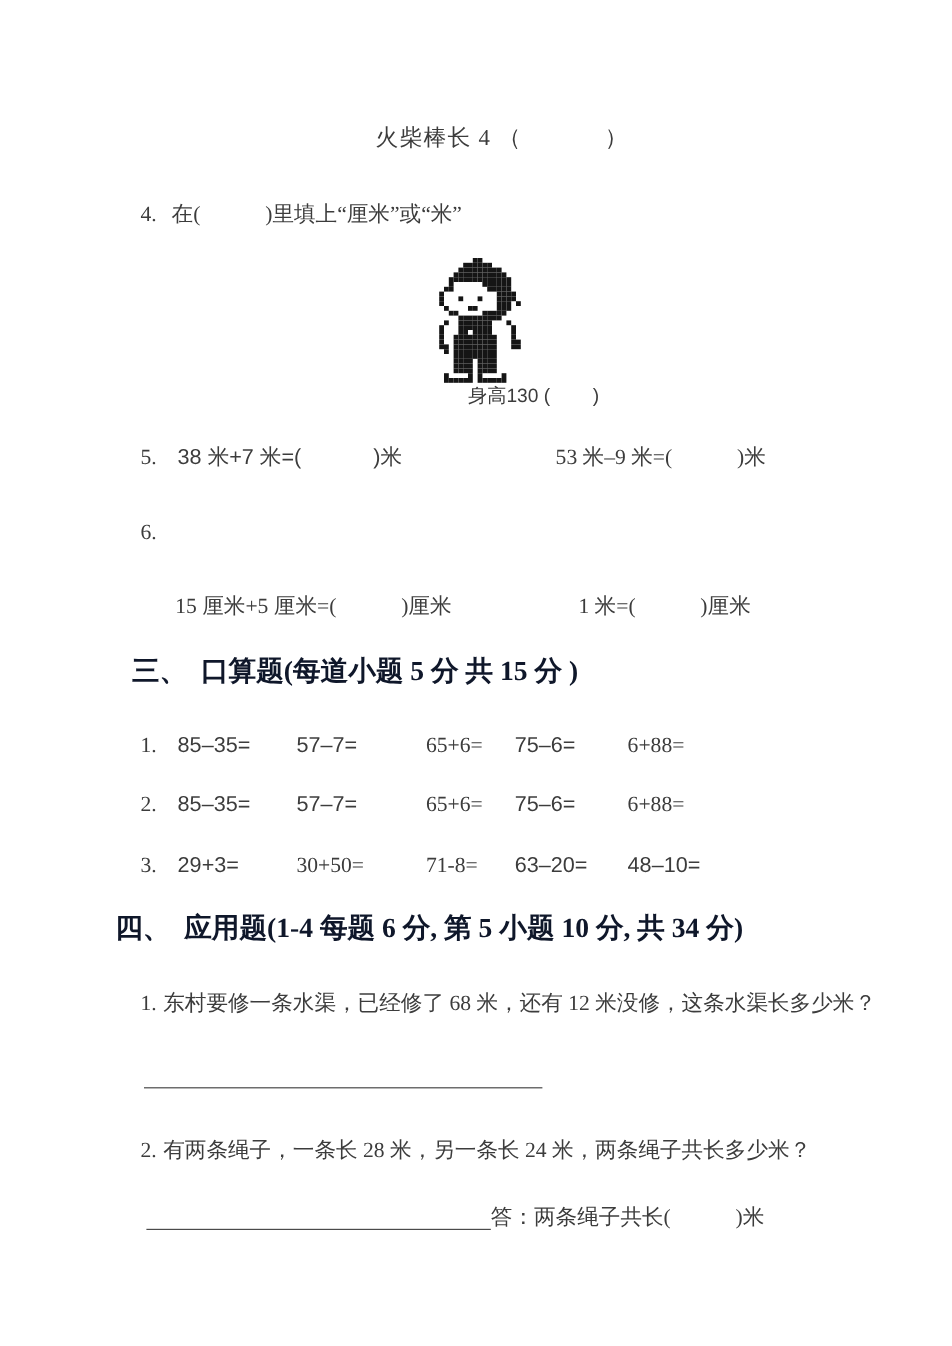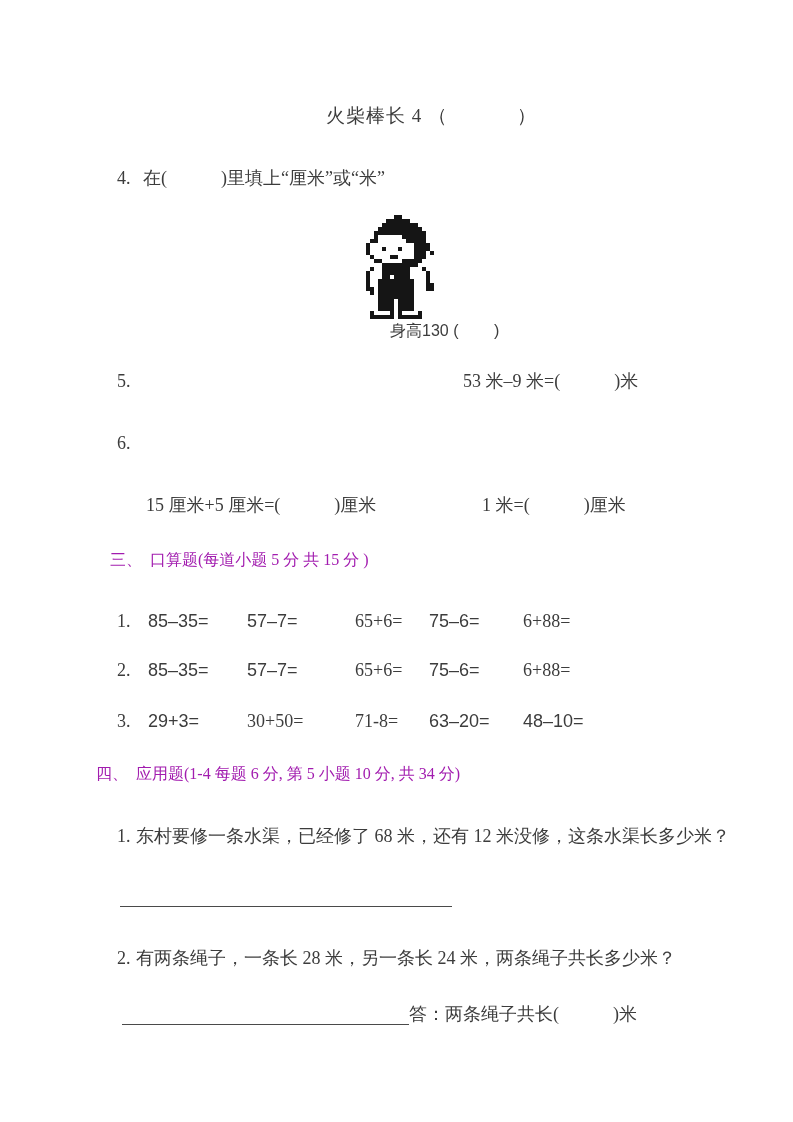--- a/index.html
+++ b/index.html
@@ -14,21 +14,21 @@
   }
   .ln {
     position: absolute;
     white-space: pre;
     font-size: 18px;
     line-height: 22px;
     color: #3c3c3c;
   }
   .sans { font-family: "Liberation Sans", "DejaVu Sans", sans-serif; }
   .serif { font-family: "Liberation Serif", "DejaVu Serif", serif; }
-  .hdr { font-size: 16px; color: #a21caf; }
+  .hdr { font-size: 23px; color: #0f172a; font-weight: bold; }
   .title { font-size: 19px; letter-spacing: 1px; }
   .caption { font-size: 16px; }
   .blank-line {
     position: absolute;
     height: 0;
     border-bottom: 1px solid #4a4a4a;
   }
   .boy-grid {
     position: absolute;
     left: 362px;
@@ -44,21 +44,21 @@
   .c1 { position: absolute; left: 247px; }
   .c2 { position: absolute; left: 343px; margin-left: 12px; }
   .c3 { position: absolute; left: 429px; }
   .c4 { position: absolute; left: 523px; }
 </style>
 </head>
 <body>
 
 <div class="page">
 
-  <div class="ln title" style="left:326px; top:105px;">火柴棒长 4 （            ）</div>
+  <div class="ln title" style="left:313px; top:105px;">火柴棒长 4 （            ）</div>
 
   <span class="ln" style="left:117px; top:167px;">4.</span>
   <div class="ln" style="left:143px; top:167px;">在(            )里填上“厘米”或“米”</div>
 
   <div class="boy-grid" id="boy-grid">
       <div class="px"></div>
       <div class="px"></div>
       <div class="px"></div>
       <div class="px"></div>
       <div class="px"></div>
@@ -574,20 +574,21 @@
       <div class="px on"></div>
       <div class="px"></div>
       <div class="px"></div>
       <div class="px"></div>
       <div class="px"></div>
       <div class="px"></div>
     </div>
   <div class="ln caption sans" style="left:354px; top:320px;margin-left:36px;">身高130 (        )</div>
 
   <span class="ln" style="left:117px; top:370px;">5.</span>
+  <div class="ln sans" style="left:148px; top:370px;">38 米+7 米=(            )米</div>
   <div class="ln serif" style="left:463px; top:370px;">53 米–9 米=(            )米</div>
 
   <span class="ln" style="left:117px; top:432px;">6.</span>
   <div class="ln serif" style="left:146px; top:494px;">15 厘米+5 厘米=(            )厘米</div>
   <div class="ln serif" style="left:482px; top:494px;">1 米=(            )厘米</div>
 
   <div class="ln hdr" style="left:110px; top:549px;">三、  口算题(每道小题 5 分 共 15 分 )</div>
 
   <div>
     <span class="ln row-label" style="top:610px;">1.</span>

